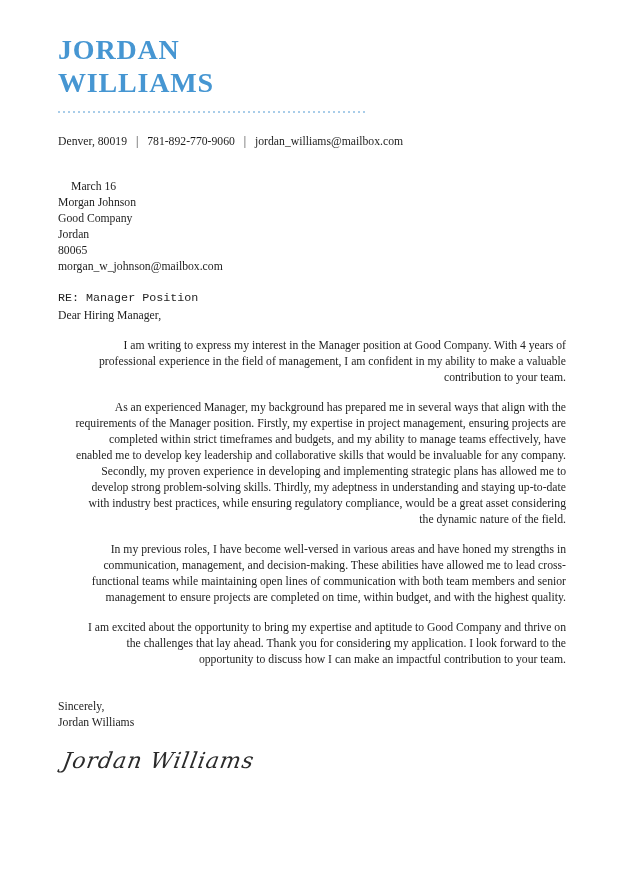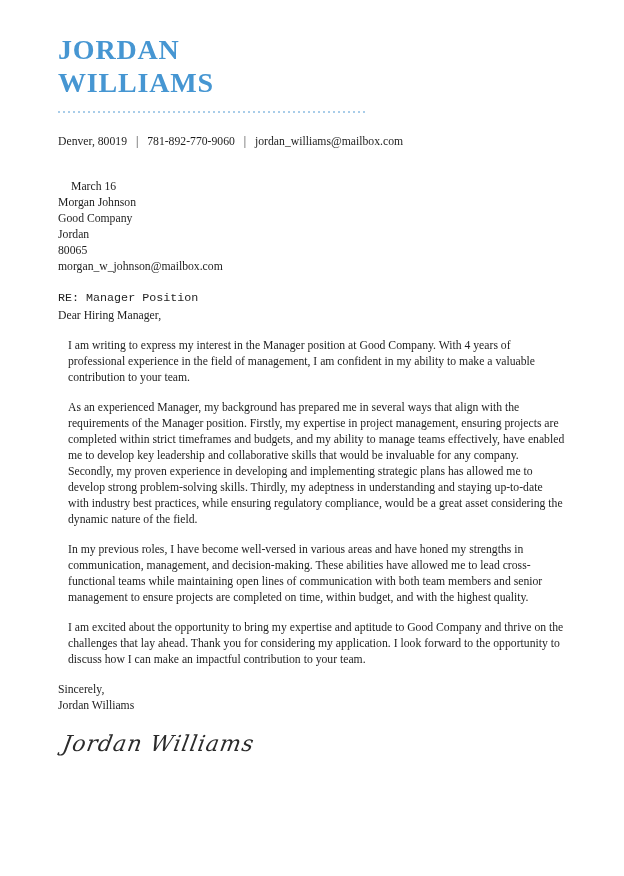--- a/index.html
+++ b/index.html
@@ -39,22 +39,22 @@
     background: repeating-linear-gradient(90deg,
       var(--divider, #a9cde9) 0 2px, transparent 2px 5px);
   }
   .contact-line { margin-top: 21px; white-space: nowrap; }
   .contact-line .sep { margin: 0 6px; color: #3a3a3a; }
   .date { margin: 29px 0 0 13px; }
   .recipient { }
   .recipient div { line-height: 16px; }
   .subject { margin: 15px 0 0 0; font-family: Liberation Mono, monospace; }
   .greeting { margin: 2px 0 0 0; }
-  .body-par { margin: 14px 0 0 10px; text-align: left; }
-  .closing { margin-top: 14px; }
+  .body-par { margin: 14px 0 0 17px; text-align: right; }
+  .closing { margin-top: 31px; }
   .closing div { line-height: 16px; }
   .signature {
     margin-top: 15px;
     margin-left: 2px;
     width: max-content;
     font-family: "DejaVu Serif", serif;
     font-style: italic;
     font-size: 22px;
     line-height: 30px;
     color: #2b2b2b;

